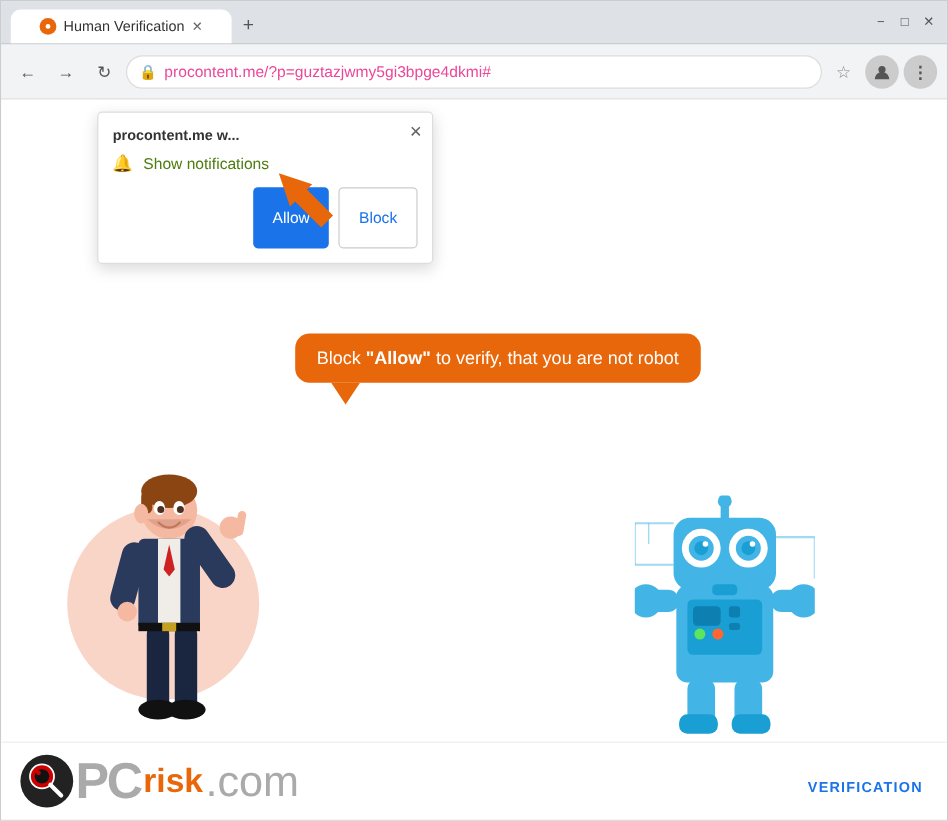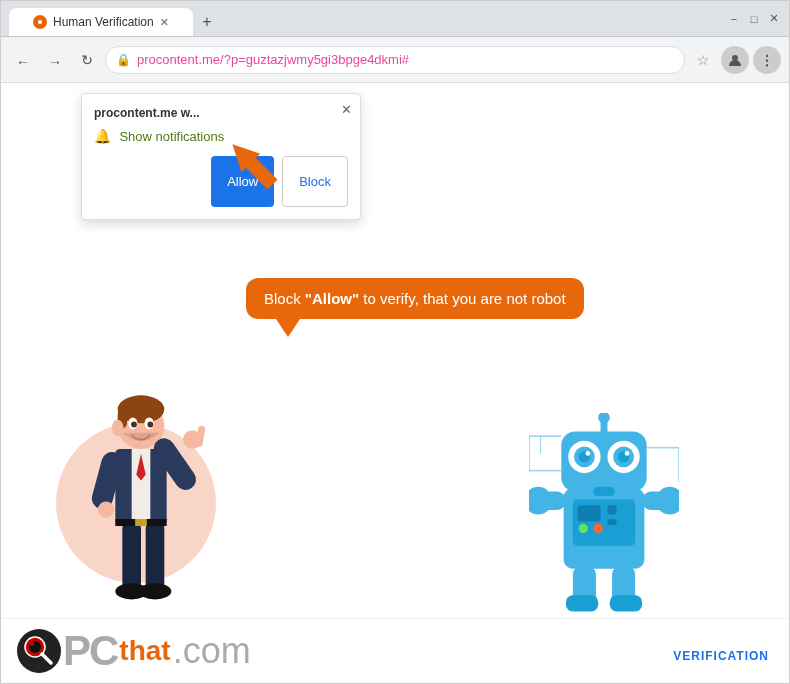--- a/index.html
+++ b/index.html
@@ -560,20 +560,20 @@
 
         <div class="pcrisk-icon">
           <svg width="36" height="36" viewBox="0 0 36 36">
             <circle cx="14" cy="14" r="10" fill="#cc0000" stroke="#fff" stroke-width="1.5"></circle>
             <circle cx="14" cy="14" r="6" fill="#111"></circle>
             <circle cx="11" cy="11" r="2" fill="#cc0000"></circle>
             <line x1="21" y1="21" x2="30" y2="30" stroke="#fff" stroke-width="3.5" stroke-linecap="round"></line>
           </svg>
         </div>
         <span class="pcrisk-text">PC</span>
-          <span class="risk-text">that</span>
+          <span class="risk-text">risk</span>
           <span class="dot-com">.com</span>
       </div>
       <div class="verification-badge">VERIFICATION</div>
     </div>
 
   </div>
 </div>
 
 </body></html>

